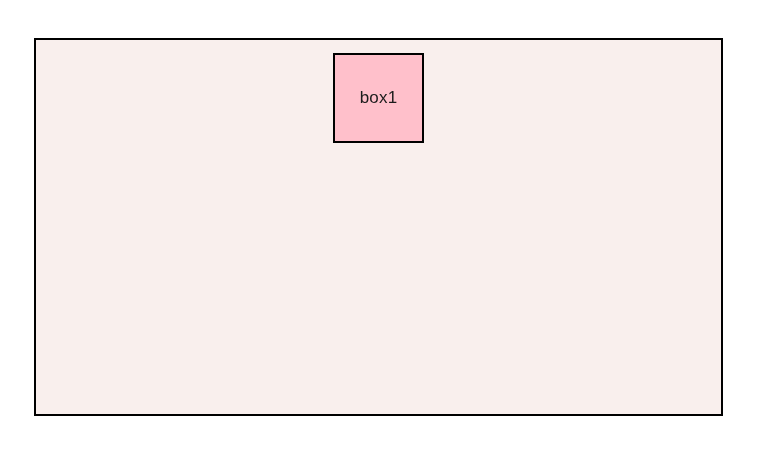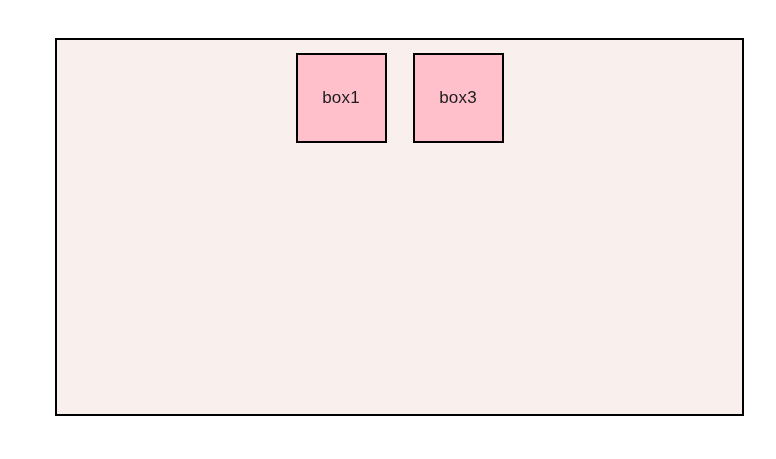--- a/index.html
+++ b/index.html
@@ -14,21 +14,21 @@
   body {
     width: 776px;
     height: 459px;
     background: var(--page_bg);
     font-family: "Liberation Sans", sans-serif;
     position: relative;
     overflow: hidden;
   }
   .container {
     position: absolute;
-    left: 55px;
+    left: 34px;
     top: 38px;
     width: 689px;
     height: 378px;
     background: var(--container_bg);
     border: 2px solid var(--border);
     display: flex;
     flex-direction: row;
     justify-content: center;
     align-items: flex-start;
     padding-top: 13px;
@@ -47,16 +47,13 @@
     letter-spacing: 0.2px;
   }
 </style>
 </head>
 <body>
 
 <div class="container">
   <div class="box">
     <span>box1</span>
   </div>
-  <div class="box">
-    <span>box3</span>
-  </div>
 </div>
 
 </body></html>

